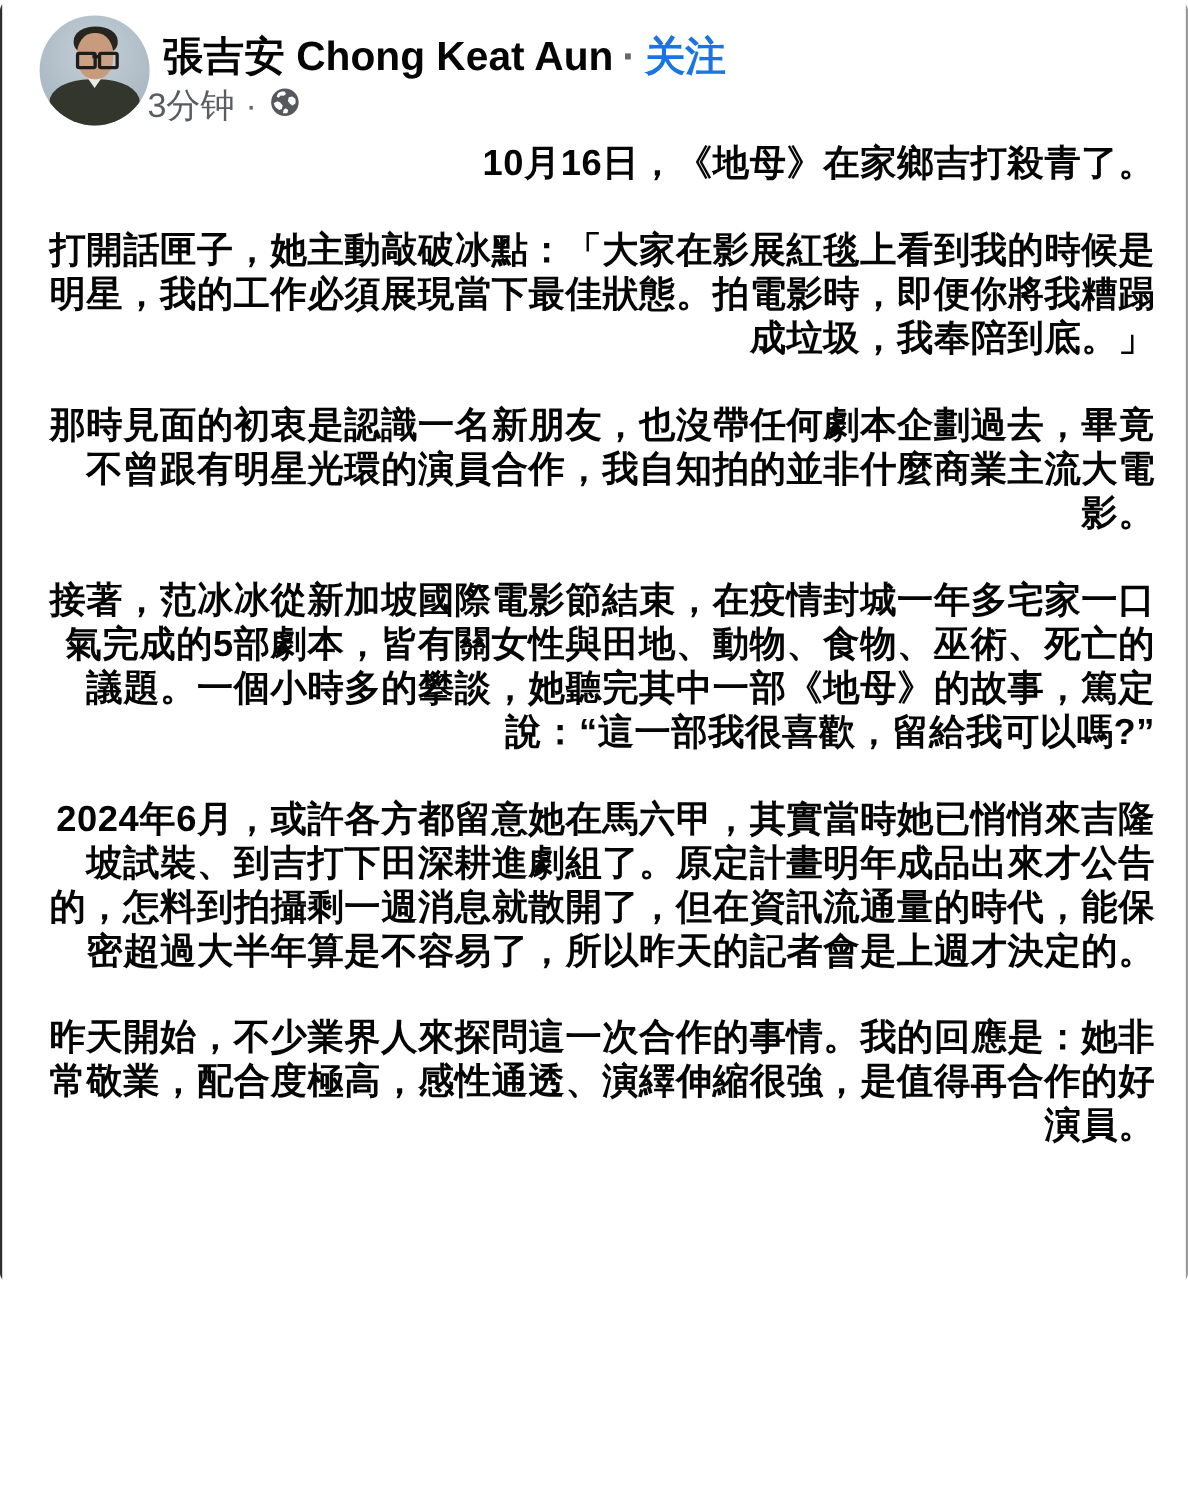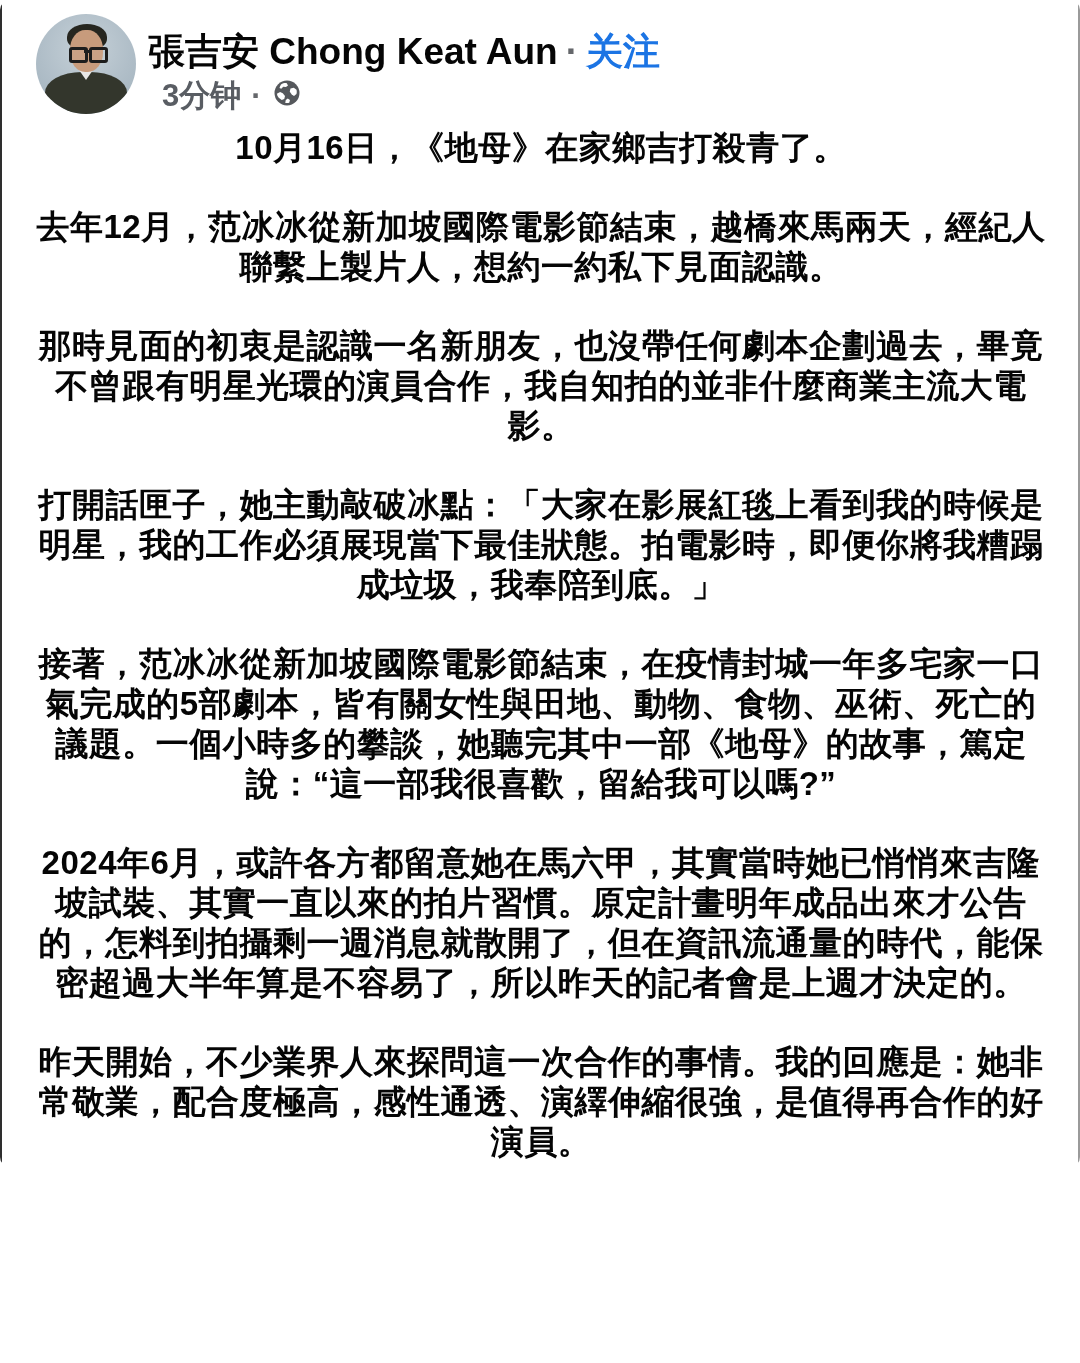--- a/index.html
+++ b/index.html
@@ -33,34 +33,34 @@
   .av-collar{position:absolute;left:43px;top:56px;width:14px;height:10px;background:#e8e8e6;clip-path:polygon(0 0,100% 0,50% 100%);}
 
   .name-row{
     position:absolute;left:148px;top:32px;
     font-size:37px;font-weight:700;line-height:40px;white-space:nowrap;
   }
   .author{color:#050505;cursor:pointer;}
   .sep{color:#65676b;padding:0 8px;}
   .follow{color:#1b74e4;cursor:pointer;}
   .time-row{
-    position:absolute;left:162px;top:76px;
+    position:absolute;left:134px;top:76px;
     display:flex;align-items:center;gap:10px;
-    font-size:31px;font-weight:700;color:#595d63;line-height:36px;
+    font-size:31px;font-weight:400;color:#595d63;line-height:36px;
   }
   .dot{color:#65676b;}
   .globe{display:inline-block;margin-top:2px;}
 
   
   .body-text{padding:8px 30px 0 32px;}
   .body-text p{
     margin:0 0 39px 0;
     font-size:33px;line-height:40px;font-weight:700;
     letter-spacing:0.5px;color:#050505;
-    text-align:center;
+    text-align:right;
   }
 
   
   .watermark{
     position:absolute;left:850px;top:1308px;z-index:6;
     display:flex;align-items:center;gap:8px;
     font-size:42px;font-weight:700;
     color:rgba(219,219,219,0.92);
     white-space:nowrap;pointer-events:none;
   }
@@ -102,25 +102,24 @@
           <path fill="#ffffff" d="M3.9 12.6l2.6-1.4 2.1 1 1.8 2.2-.6 2.4-2 .8-2.4-1.8c-.8-.9-1.3-2-1.5-3.2z"></path>
           <path fill="#ffffff" d="M14.8 8.4l2.6-.6 2.2 1.6c.3 1.1.3 2.3 0 3.4l-2 1.6-1.8-1.2-1.6-2.2.6-2.6z"></path>
           <path fill="#ffffff" d="M12.6 16.4l1.8 1.2-.6 2.2c-1 .3-2.2.3-3.2.1l.4-2.3 1.6-1.2z"></path>
         </svg>
       </span>
     </div>
   </div>
 
   <div class="body-text">
     <p>10月16日，《地母》在家鄉吉打殺青了。</p>
-    <p>去年12月，范冰冰從新加坡國際電影節結束，越橋來馬兩天，經紀人聯繫上製片人，想約一約私下見面認識。</p>
+    <p>打開話匣子，她主動敲破冰點：「大家在影展紅毯上看到我的時候是明星，我的工作必須展現當下最佳狀態。拍電影時，即便你將我糟蹋成垃圾，我奉陪到底。」</p>
     <p>那時見面的初衷是認識一名新朋友，也沒帶任何劇本企劃過去，畢竟不曾跟有明星光環的演員合作，我自知拍的並非什麼商業主流大電影。</p>
-    <p>打開話匣子，她主動敲破冰點：「大家在影展紅毯上看到我的時候是明星，我的工作必須展現當下最佳狀態。拍電影時，即便你將我糟蹋成垃圾，我奉陪到底。」</p>
     <p>接著，范冰冰從新加坡國際電影節結束，在疫情封城一年多宅家一口氣完成的5部劇本，皆有關女性與田地、動物、食物、巫術、死亡的議題。一個小時多的攀談，她聽完其中一部《地母》的故事，篤定說：“這一部我很喜歡，留給我可以嗎?”</p>
-    <p>2024年6月，或許各方都留意她在馬六甲，其實當時她已悄悄來吉隆坡試裝、其實一直以來的拍片習慣。原定計畫明年成品出來才公告的，怎料到拍攝剩一週消息就散開了，但在資訊流通量的時代，能保密超過大半年算是不容易了，所以昨天的記者會是上週才決定的。</p>
+    <p>2024年6月，或許各方都留意她在馬六甲，其實當時她已悄悄來吉隆坡試裝、到吉打下田深耕進劇組了。原定計畫明年成品出來才公告的，怎料到拍攝剩一週消息就散開了，但在資訊流通量的時代，能保密超過大半年算是不容易了，所以昨天的記者會是上週才決定的。</p>
     <p>昨天開始，不少業界人來探問這一次合作的事情。我的回應是：她非常敬業，配合度極高，感性通透、演繹伸縮很強，是值得再合作的好演員。</p>
   </div>
 
   <div class="watermark">
     <span>
       <svg width="52" height="44" viewBox="0 0 62 46">
         <ellipse cx="25" cy="30" rx="20" ry="13" fill="none" stroke="rgba(219,219,219,0.92)" stroke-width="5"></ellipse>
         <circle cx="25" cy="30" r="5.5" fill="rgba(219,219,219,0.92)"></circle>
         <path d="M42 12 q9 1 11 11" fill="none" stroke="rgba(219,219,219,0.92)" stroke-width="4" stroke-linecap="round"></path>
         <path d="M45 3 q13 2 15 17" fill="none" stroke="rgba(219,219,219,0.92)" stroke-width="4" stroke-linecap="round"></path>

